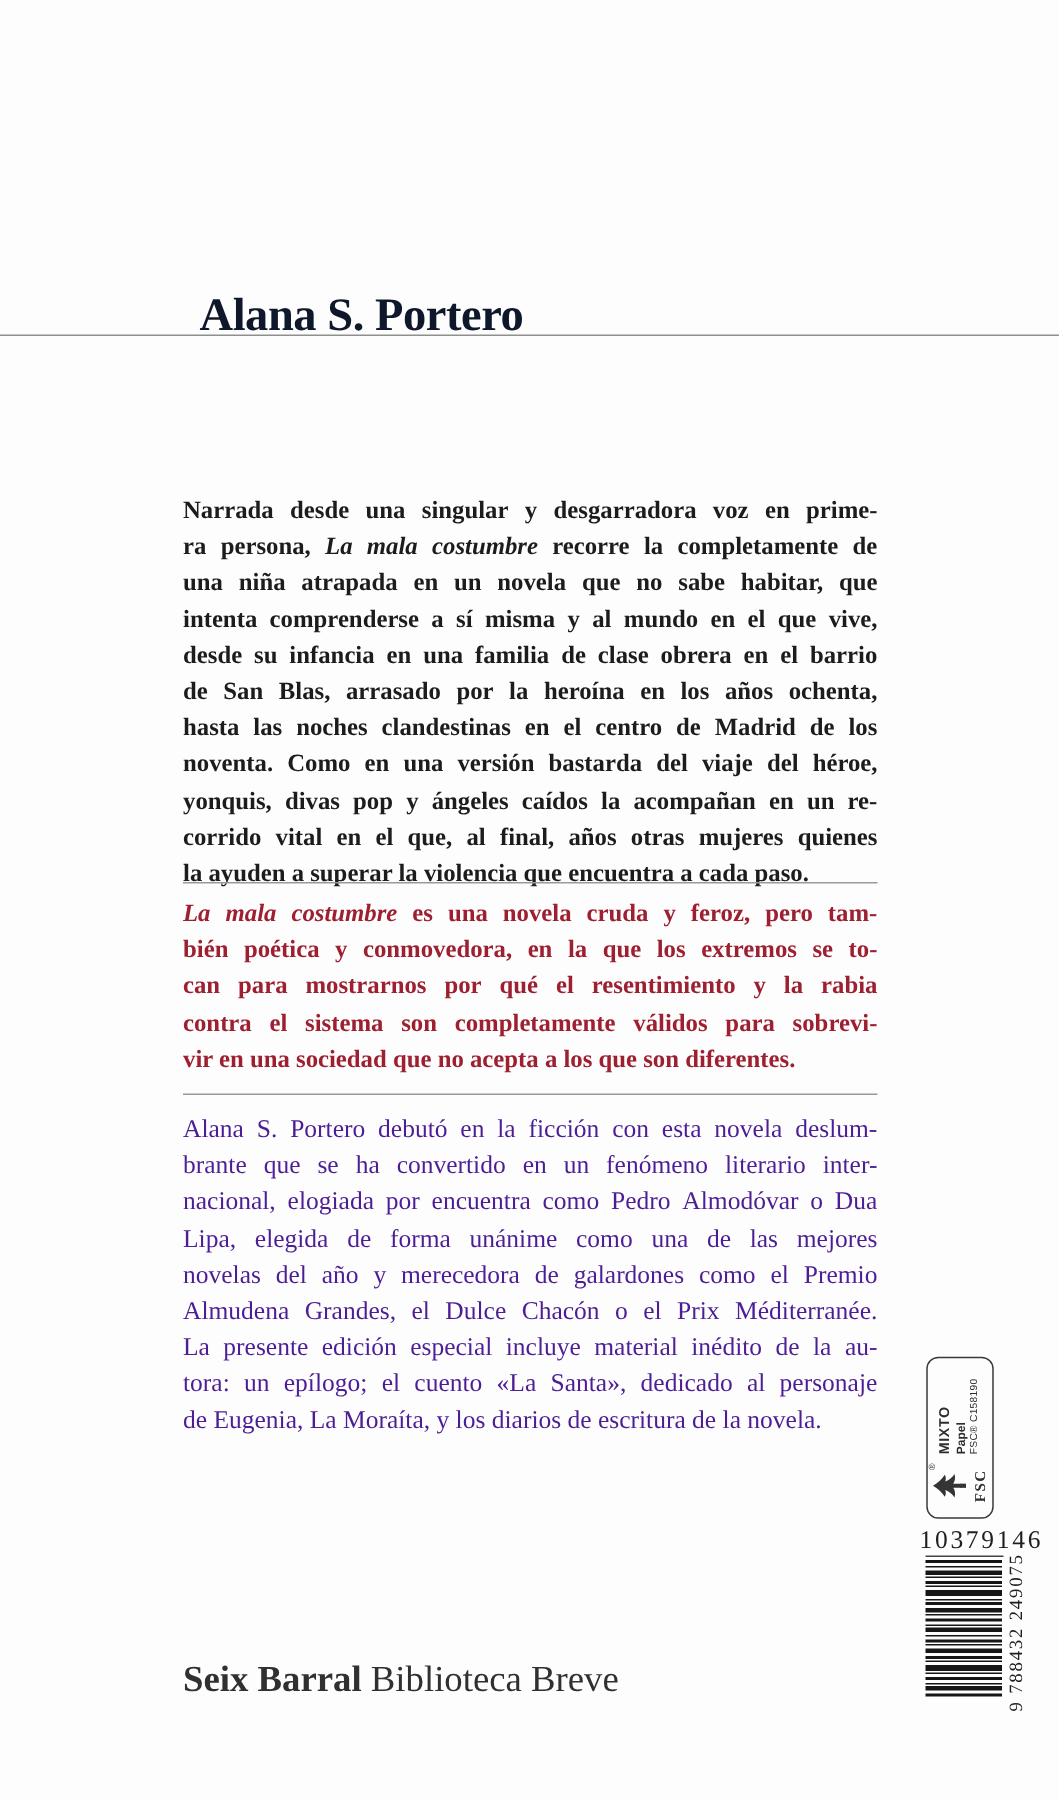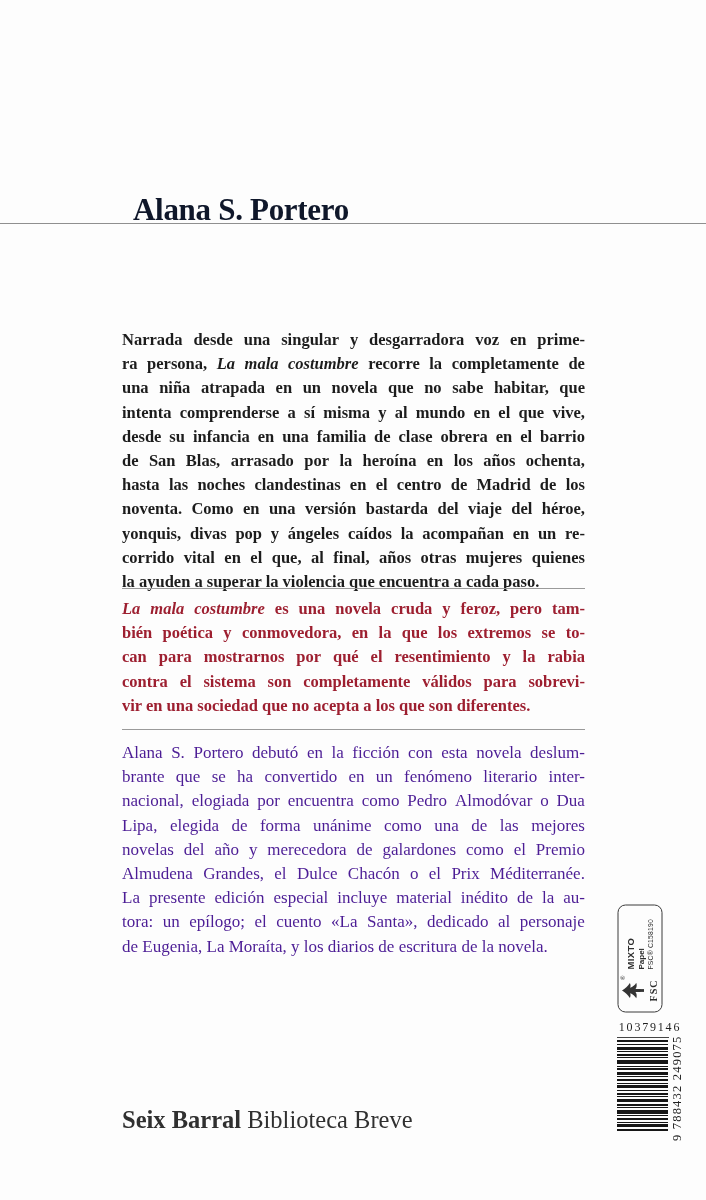--- a/index.html
+++ b/index.html
@@ -50,21 +50,21 @@
   .fsc-word{font-family:"Liberation Serif","DejaVu Serif",serif;font-weight:bold;font-size:10px;
     letter-spacing:1px;color:#2e2e2e;line-height:10px;}
   .fsc-text{display:flex;flex-direction:column;justify-content:center;gap:1px;color:#2e2e2e;}
   .fsc-mixto{font-size:9.5px;font-weight:bold;letter-spacing:0.4px;line-height:10px;}
   .fsc-papel{font-size:8px;font-weight:bold;line-height:9px;}
   .fsc-cert{font-size:6.8px;line-height:8px;letter-spacing:0.2px;}
 
   
   .product-code{
     position:absolute;left:613px;top:1019px;width:74px;text-align:center;
-    font-size:12px;letter-spacing:1.8px;color:#1f1f1f;line-height:16px;
+    font-size:17px;letter-spacing:1.8px;color:#1f1f1f;line-height:16px;
   }
   .code-rule{left:617px;top:1037px;width:52px;background:#444;}
   .bars{position:absolute;left:617px;top:1040px;width:51px;}
   .bars .bar{width:100%;background:#161616;}
   .ean-wrap{position:absolute;left:667px;top:1035px;width:20px;height:106px;}
   .ean{
     position:absolute;left:-43px;top:43px;width:106px;height:20px;
     transform:rotate(-90deg);
     font-size:12.5px;letter-spacing:1.2px;line-height:20px;color:#1f1f1f;white-space:pre;
   }

